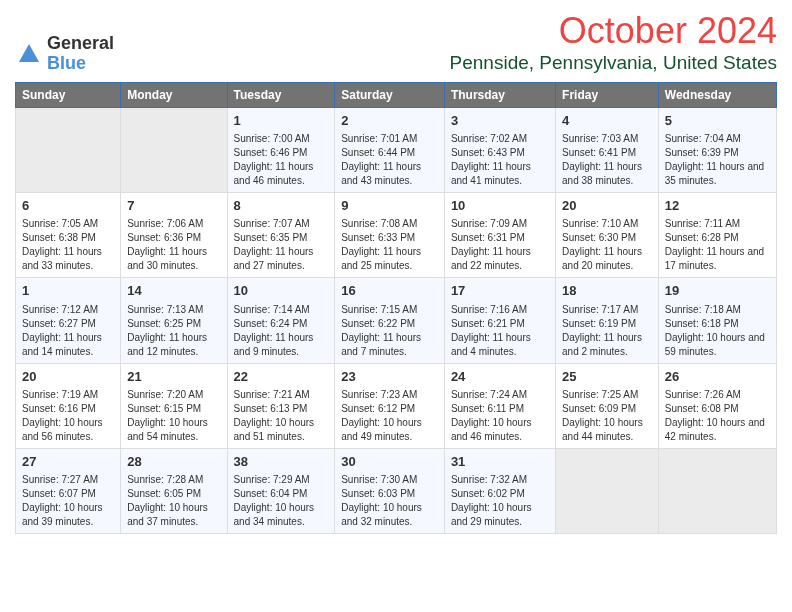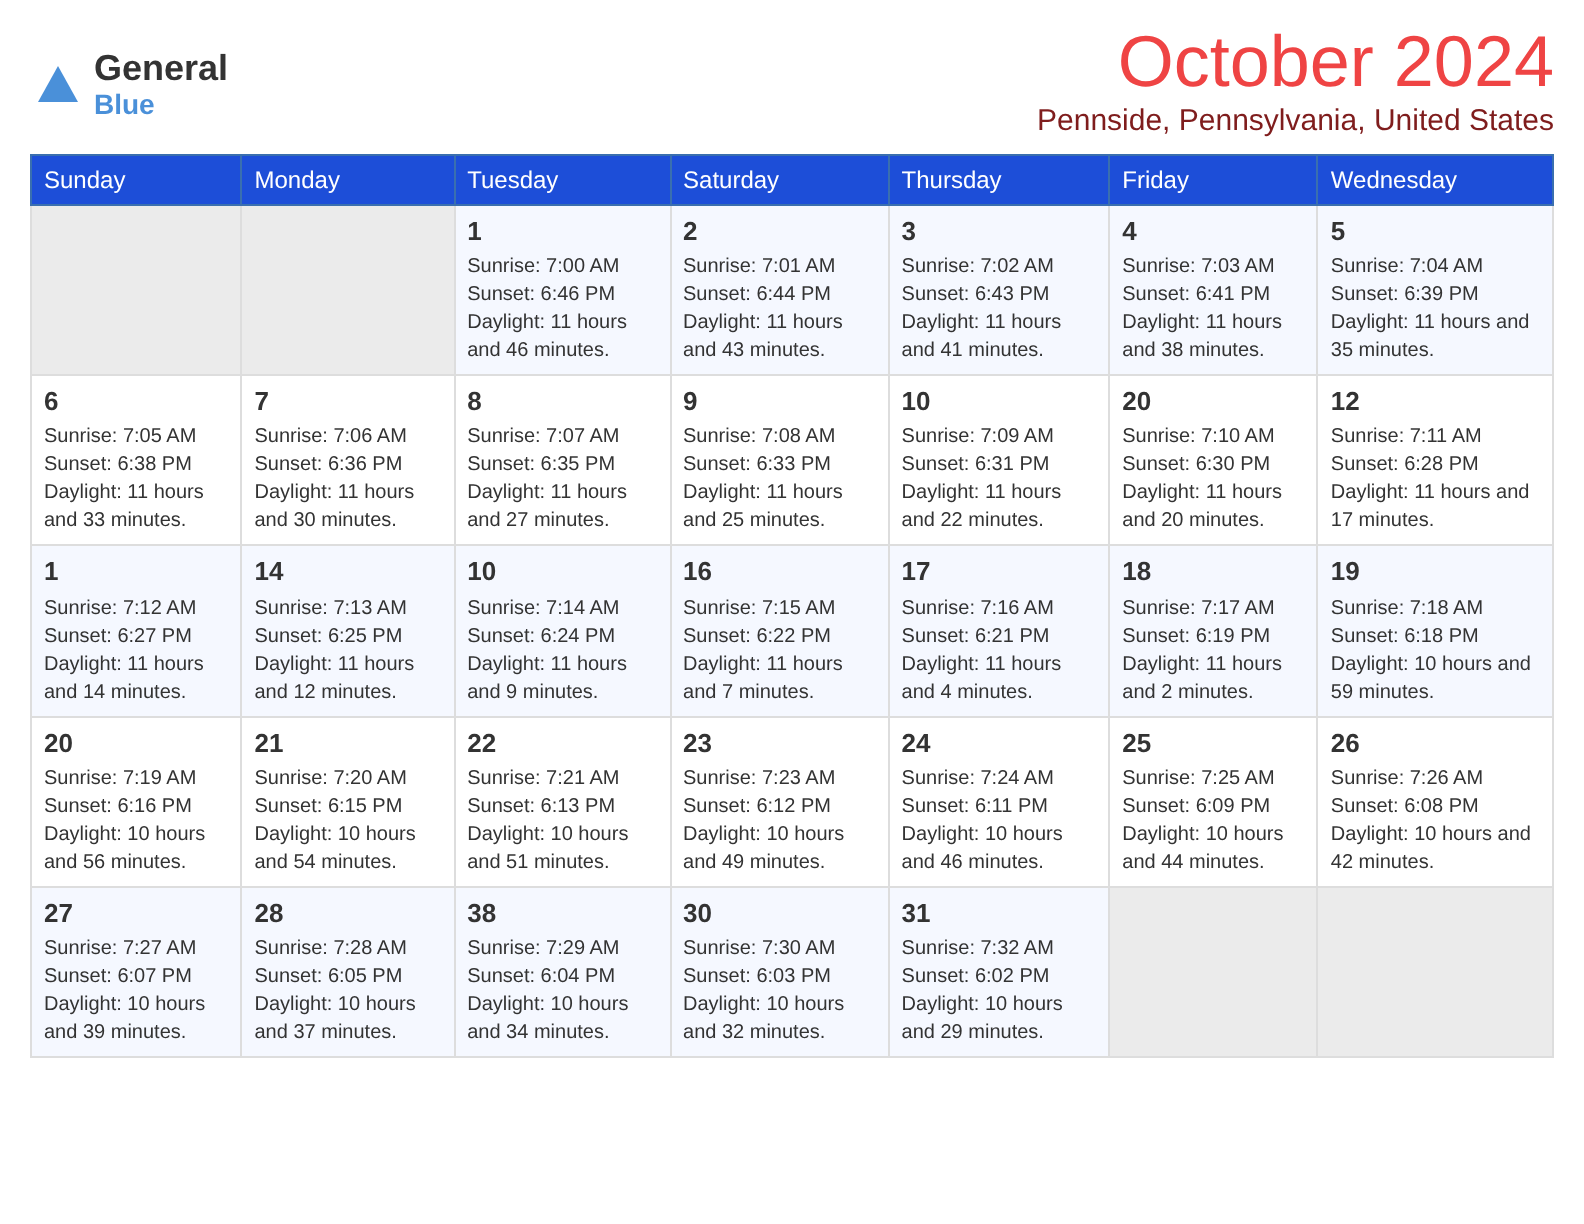--- a/index.html
+++ b/index.html
@@ -6,72 +6,72 @@
     body {
       font-family: Arial, sans-serif;
       background: #fff;
       width: 792px;
       min-height: 612px;
       padding: 10px 15px 15px;
     }
     .header-area {
       display: flex;
       justify-content: space-between;
-      align-items: center;
+      align-items: flex-end;
       margin-bottom: 8px;
     }
     .logo {
       display: flex;
       align-items: center;
       margin-top: 6px;
     }
     .logo-text {
       display: flex;
       flex-direction: column;
       line-height: 1.1;
     }
     .logo-general {
       font-size: 18px;
       font-weight: bold;
       color: #333;
     }
     .logo-blue {
-      font-size: 14px;
+      font-size: 18px;
       font-weight: bold;
       color: #4a90d9;
     }
     .logo-icon {
       width: 28px;
       height: 28px;
       margin-right: 4px;
     }
     .title-area {
       text-align: right;
     }
     .month-title {
       font-size: 36px;
       font-weight: normal;
       color: #ef4444;
     }
     .location-title {
-      font-size: 15px;
-      color: #7f1d1d;
+      font-size: 19px;
+      color: #14532d;
     }
     table {
       width: 100%;
       border-collapse: collapse;
       font-size: 10.5px;
     }
     thead th {
-      background-color: #1d4ed8;
+      background-color: #737373;
       color: #fff;
       text-align: left;
       padding: 5px 6px;
       font-size: 12px;
-      font-weight: normal;
+      font-weight: bold;
       border: 1px solid #3a6faf;
     }
     tbody tr {
       border-bottom: 1px solid #ccc;
     }
     tbody td {
       vertical-align: top;
       padding: 4px 6px;
       border: 1px solid #ddd;
       min-height: 70px;

